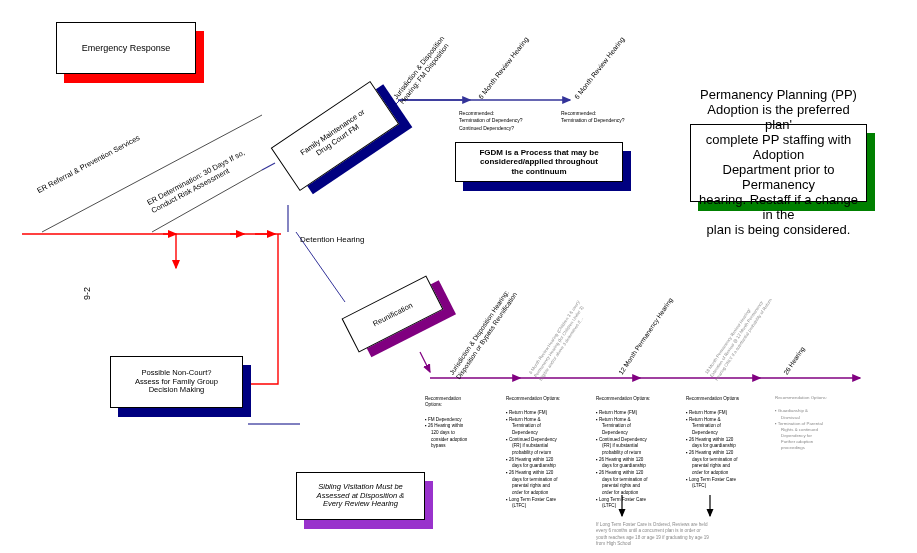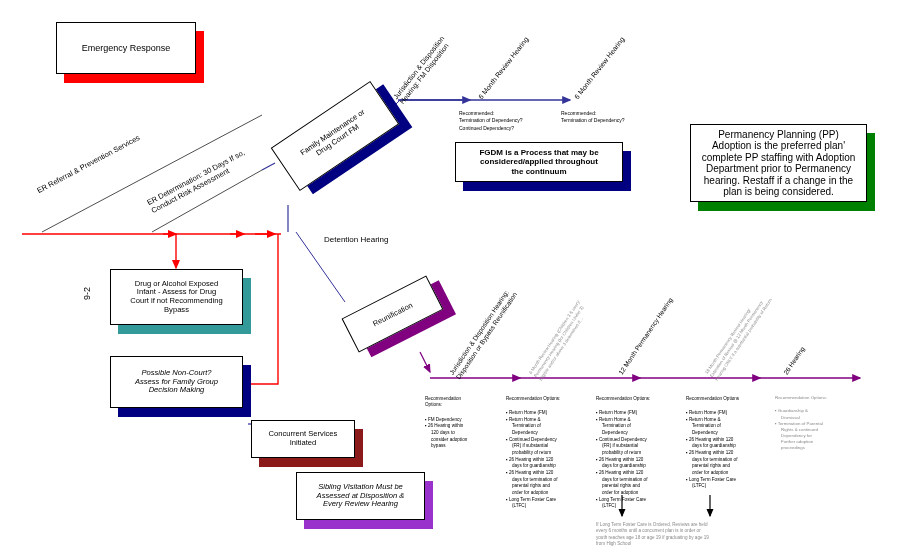--- a/index.html
+++ b/index.html
@@ -112,21 +112,21 @@
   </div>
 
   <div class="rbox" style="left:345px;top:295px;width:95px;height:38px;
               transform:rotate(-27deg);transform-origin:50% 50%;font-size:7.5px;">
     <div class="shadow" style="background:#800080;"></div>
     <div class="face">
       <div class="txt">Reunification</div>
     </div>
   </div>
 
-  <div class="lbl" style="left:300px;top:235px;font-size:8px;margin-left:24px;">Detention Hearing</div>
+  <div class="lbl" style="left:300px;top:235px;font-size:8px;">Detention Hearing</div>
 
   <div class="lbl" style="left:392px;top:96px;font-size:7px;transform:rotate(-52deg);transform-origin:0 0;white-space:pre-line;">Jurisdiction &amp; Disposition
 Hearing: FM Disposition</div>
 
   <div class="lbl" style="left:477px;top:96px;font-size:7px;transform:rotate(-52deg);transform-origin:0 0;">6 Month Review Hearing</div>
 
   <div class="lbl" style="left:573px;top:96px;font-size:7px;transform:rotate(-52deg);transform-origin:0 0;">6 Month Review Hearing</div>
 
   <div class="lbl tiny" style="left:459px;top:110px;white-space:pre-line;font-size:5px;">Recommended:
 Termination of Dependency?
@@ -138,58 +138,42 @@
   <div class="sbox" style="left:455px;top:142px;width:168px;height:40px;font-size:8px;font-weight:bold;">
     <div class="shadow" style="background:#000080;"></div>
     <div class="face">
       <div class="txt" style="white-space:pre-line;">FGDM is a Process that may be
 considered/applied throughout
 the continuum</div>
     </div>
   </div>
 
 
-  <div class="sbox" style="left:690px;top:124px;width:177px;height:78px;font-size:10px;">
+  <div class="sbox" style="left:690px;top:124px;width:177px;height:78px;font-size:13px;">
     <div class="shadow" style="background:#008000;"></div>
     <div class="face">
       <div class="txt" style="white-space:pre-line;">Permanency Planning (PP)
 Adoption is the preferred plan'
 complete PP staffing with Adoption
 Department prior to Permanency
 hearing. Restaff if a change in the
 plan is being considered.</div>
     </div>
   </div>
 
-  <div class="sbox" style="left:110px;top:269px;width:133px;height:56px;font-size:7.6px;">
-    <div class="shadow" style="background:#339999;"></div>
-    <div class="face">
-      <div class="txt" style="white-space:pre-line;">Drug or Alcohol Exposed
-Infant - Assess for Drug
-Court if not Recommending
-Bypass</div>
-    </div>
-  </div>
-
-  <div class="sbox" style="left:110px;top:356px;width:133px;height:52px;font-size:7.6px;font-style:italic;">
+
+  <div class="sbox" style="left:110px;top:356px;width:133px;height:52px;font-size:7.6px;">
     <div class="shadow" style="background:#000080;"></div>
     <div class="face">
       <div class="txt" style="white-space:pre-line;">Possible Non-Court?
 Assess for Family Group
 Decision Making</div>
     </div>
   </div>
 
-  <div class="sbox" style="left:251px;top:420px;width:104px;height:38px;font-size:7.6px;">
-    <div class="shadow" style="background:#8B1A1A;"></div>
-    <div class="face">
-      <div class="txt" style="white-space:pre-line;">Concurrent Services
-Initiated</div>
-    </div>
-  </div>
 
   <div class="sbox" style="left:296px;top:472px;width:129px;height:48px;font-size:7.6px;">
     <div class="shadow" style="background:#9932CC;"></div>
     <div class="face">
       <div class="txt" style="white-space:pre-line;font-style:italic;">Sibling Visitation Must be
 Assessed at Disposition &amp;
 Every Review Hearing</div>
     </div>
   </div>
 

